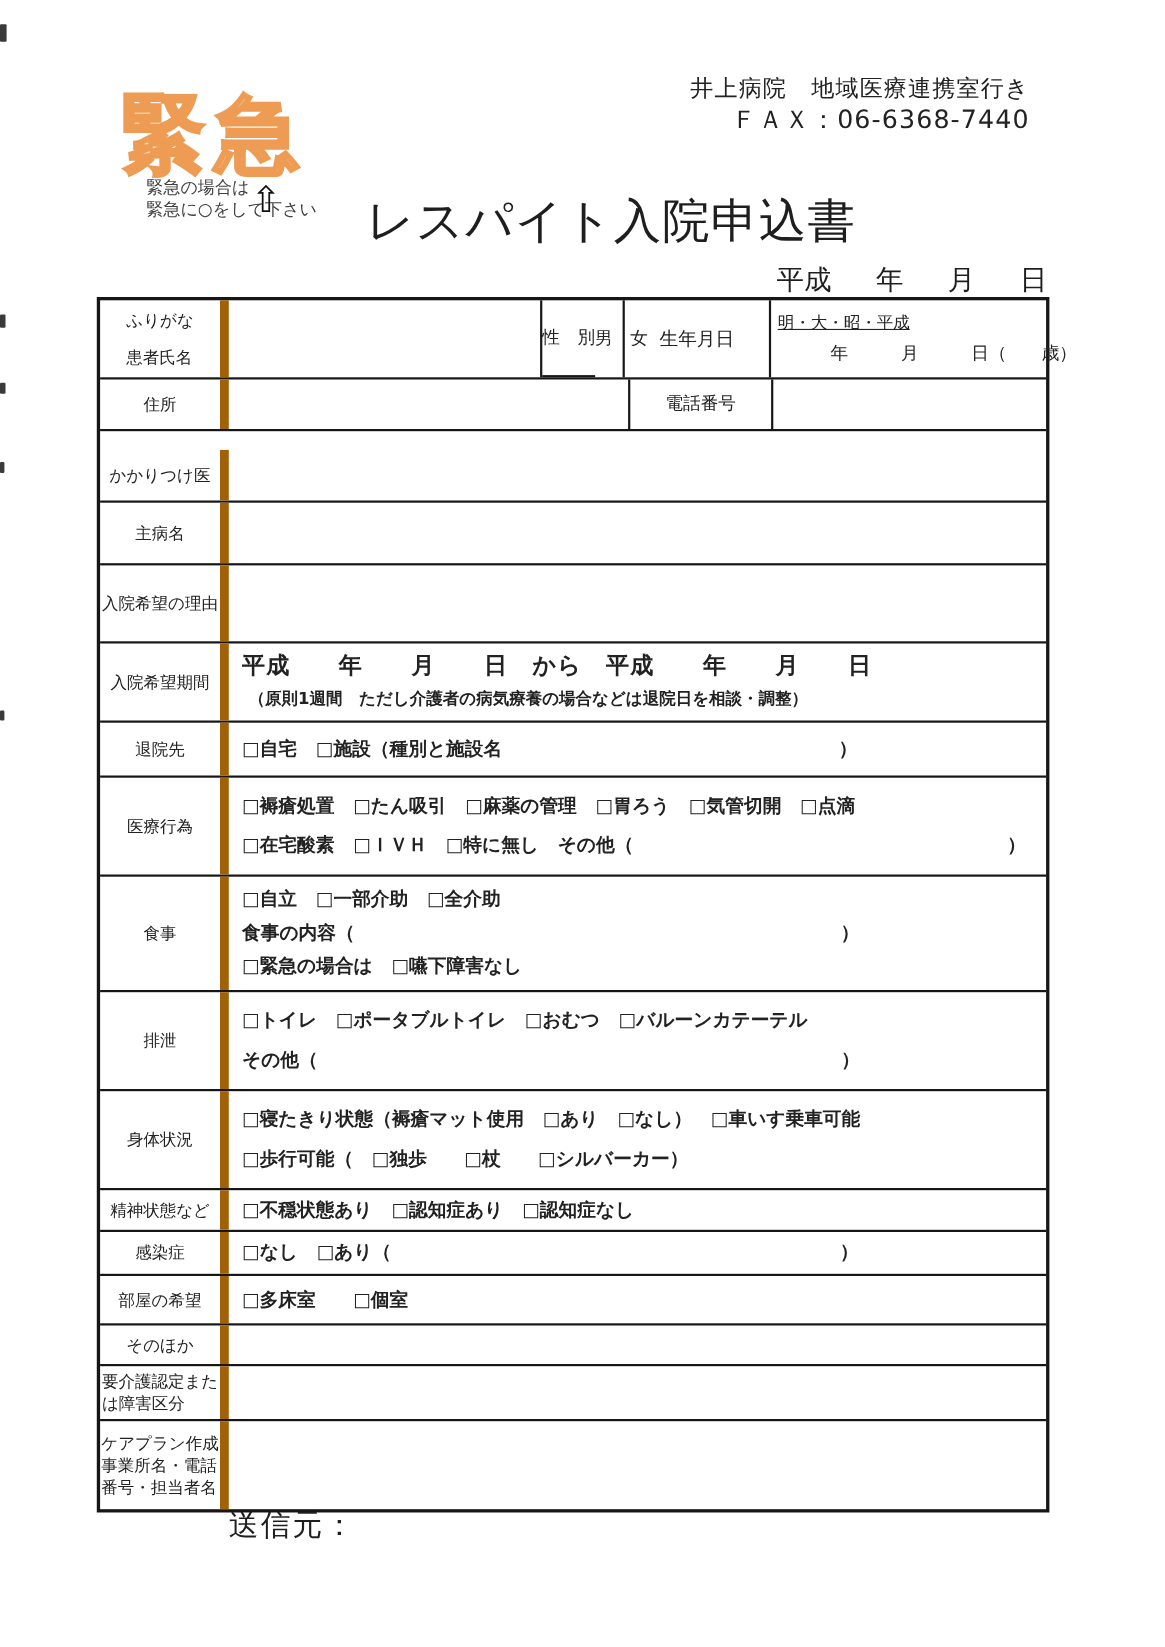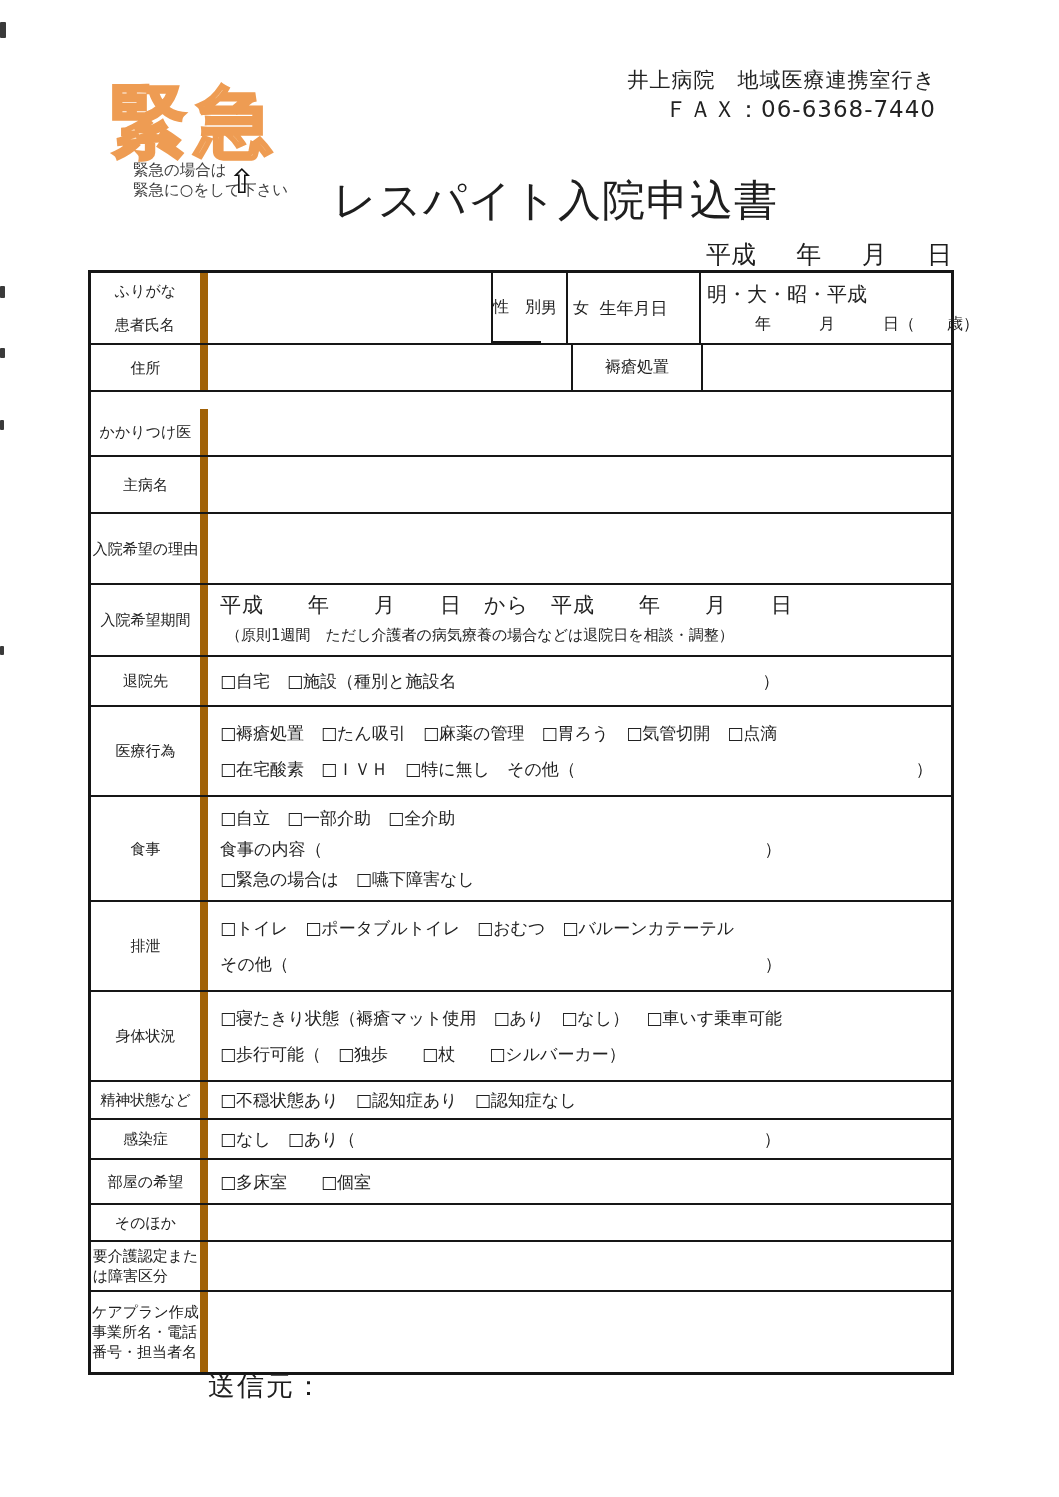--- a/index.html
+++ b/index.html
@@ -38,34 +38,34 @@
   .lbl{
     width:117px;flex:0 0 117px;border-right:8px solid #a16207;box-sizing:border-box;
     display:flex;align-items:center;justify-content:center;text-align:left;
     font-size:15px;line-height:20px;white-space:pre-line;padding:0 1px;
   }
   .lbl.two-line{line-height:34px;}
   .cnt{
     flex:1;display:flex;flex-direction:column;justify-content:space-evenly;
     padding:2px 12px;font-size:17px;box-sizing:border-box;overflow:hidden;
   }
-  .line{white-space:pre;line-height:22px;}
+  .line{white-space:pre;line-height:22px;font-weight:bold;}
   .line.big{font-size:21px;letter-spacing:1px;}
   .line.small{font-size:15px;padding-left:6px;}
 
   
   .cell{box-sizing:border-box;border-right:2px solid #161616;}
   .cell:last-child{border-right:none;}
   .name-area{width:285px;flex:0 0 285px;}
   .sex-cell{width:75px;flex:0 0 75px;display:flex;flex-direction:row;}
   .sex-top{flex:0 0 34px;border-bottom:2px solid #161616;display:flex;align-items:center;justify-content:center;font-size:16px;white-space:pre;}
   .sex-bottom{flex:1;display:flex;align-items:center;justify-content:center;font-size:16px;white-space:pre;}
   .birth-lbl{width:133px;flex:0 0 133px;display:flex;align-items:center;justify-content:center;font-size:17px;}
   .birth-val{flex:1;display:flex;flex-direction:column;justify-content:space-evenly;padding:2px 6px;box-sizing:border-box;}
-  .birth-era{font-size:20px;white-space:pre;}
+  .birth-era{font-size:15px;white-space:pre;text-decoration:underline;}
   .birth-fields{font-size:16px;white-space:pre;padding-left:48px;}
   .addr-val{width:365px;flex:0 0 365px;}
   .phone-lbl{width:130px;flex:0 0 130px;display:flex;align-items:center;justify-content:center;font-size:16px;}
   .phone-val{flex:1;}
 
   .sender{left:208px;top:1368px;font-size:27px;letter-spacing:2px;color:#1e1e1e;}
 
   .scanmark{position:absolute;background:#3a3a3a;border-radius:1px;}
   .speck{position:absolute;width:4px;height:4px;background:#555;border-radius:50%;}
 </style>
@@ -110,21 +110,21 @@
     <div class="cell birth-lbl">生年月日</div>
     <div class="cell birth-val">
       <div class="birth-era">明・大・昭・平成</div>
       <div class="birth-fields">年　　　月　　　日（　　歳）</div>
     </div>
   </div>
 
   <div class="trow" style="height:47px;">
     <div class="lbl">住所</div>
     <div class="cell addr-val"></div>
-    <div class="cell phone-lbl">褥瘡処置</div>
+    <div class="cell phone-lbl">電話番号</div>
     <div class="cell phone-val"></div>
   </div>
 
   <div class="trow" style="height:48px;margin-top:17px;">
     <div class="lbl">かかりつけ医</div>
     <div class="cnt"></div>
   </div>
 
   <div class="trow" style="height:57px;">
     <div class="lbl">主病名</div>

